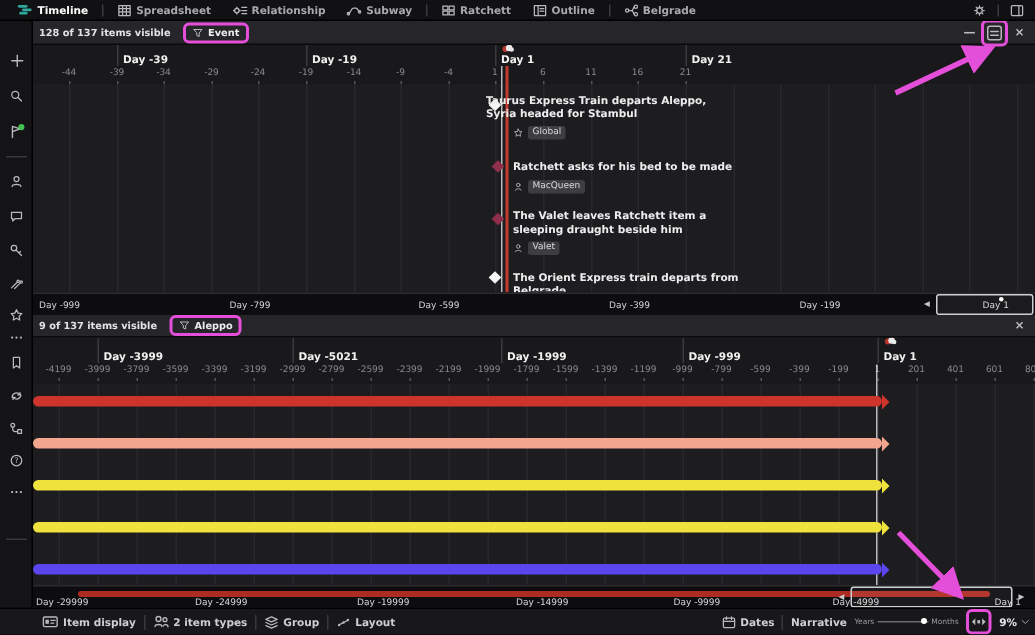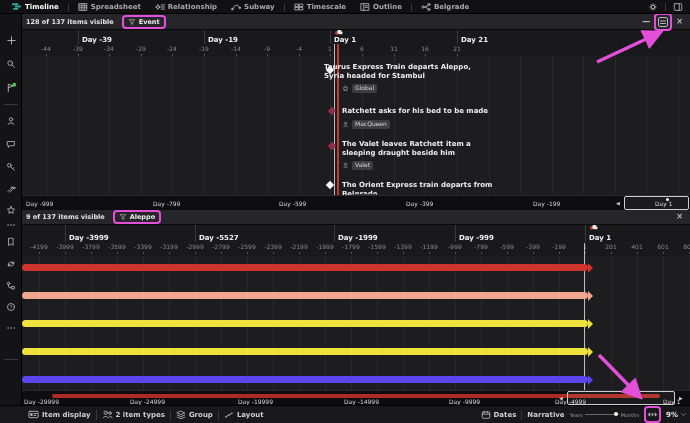--- a/index.html
+++ b/index.html
@@ -135,21 +135,21 @@
         <div class="vdiv"></div>
         <div class="tab ">
           <span class="ic">
             <svg class="g" width="10" height="10" viewBox="0 0 12 12">
               <rect x="1.5" y="2.5" width="4" height="3"></rect>
               <rect x="6.5" y="2.5" width="4" height="3"></rect>
               <rect x="1.5" y="6.5" width="4" height="3"></rect>
               <rect x="6.5" y="6.5" width="4" height="3"></rect>
             </svg>
           </span>
-          <span>Timescale</span>
+          <span>Ratchett</span>
         </div>
         <div class="tab ">
           <span class="ic">
             <svg class="g" width="10" height="10" viewBox="0 0 12 12">
               <rect x="1.5" y="2" width="9" height="8"></rect>
               <path d="M4.5 2v8M6 4.5h3M6 6.5h3"></path>
             </svg>
           </span>
           <span>Outline</span>
         </div>
@@ -480,21 +480,21 @@
     </button>
     <div class="phead-right">
       <button class="ibtn">×</button>
     </div>
   </div>
   <div class="axis" id="bp-axis" style="top:225px;height:31px">
       <div class="daylab" style="left:43px;height:17px">
         <span>Day -3999</span>
       </div>
       <div class="daylab" style="left:173px;height:17px">
-        <span>Day -5527</span>
+        <span>Day -5021</span>
       </div>
       <div class="daylab" style="left:312px;height:17px">
         <span>Day -1999</span>
       </div>
       <div class="daylab" style="left:433px;height:17px">
         <span>Day -999</span>
       </div>
       <div class="daylab" style="left:563px;height:17px">
         <span class="cloud" style="left:3px;top:-1px"><svg width="9" height="7" viewBox="0 0 10 8">
             <g stroke="none">

